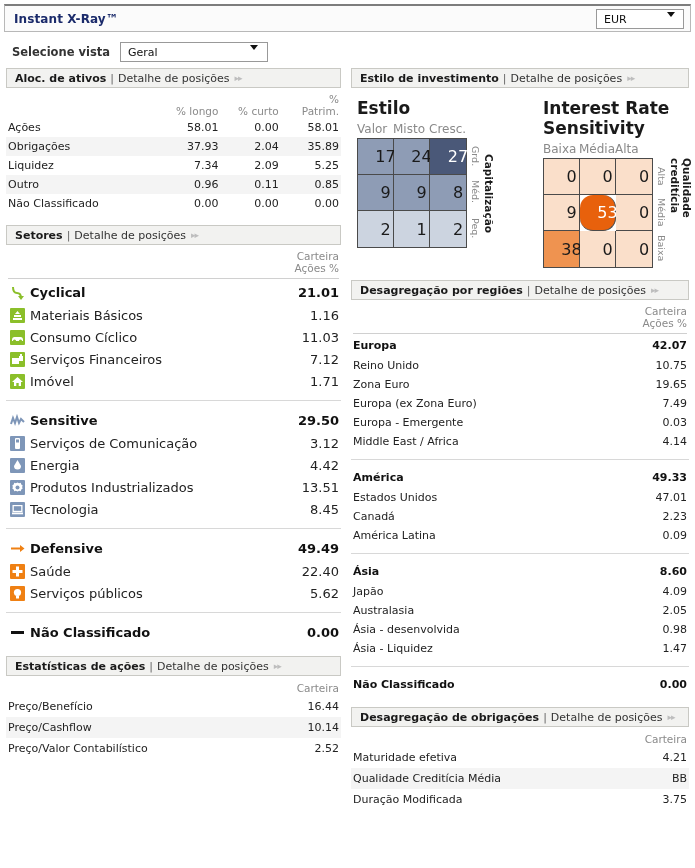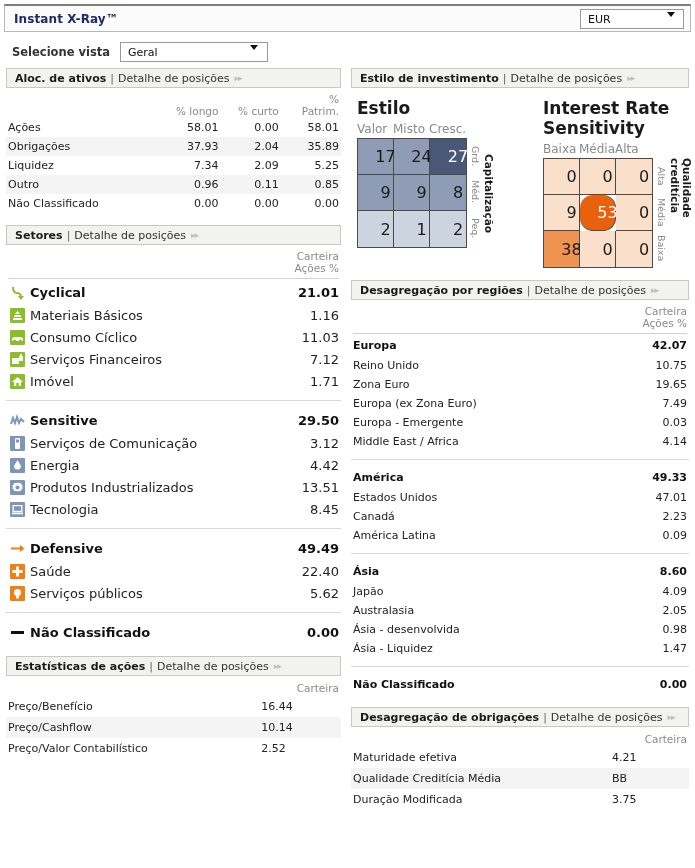--- a/index.html
+++ b/index.html
@@ -23,21 +23,21 @@
     border: 1px solid #b8b8b8;
     border-top: 2px solid #7d7d7d;
     display: flex; align-items: center;
   }
   .topbar .title {
     font-size: 12px; font-weight: bold; color: #1b2b6b;
     padding-left: 9px; letter-spacing: 0.1px;
   }
   .cur-select {
     position: absolute; right: 6px; top: 3px;
-    width: 104px; height: 20px;
+    width: 88px; height: 20px;
     border: 1px solid #999; background: #fff;
     display: flex; align-items: center;
     font-size: 11px; color: #111; padding-left: 7px;
   }
   .cur-select .arrow { position: absolute; right: 8px; top: 7px; }
   .caret {
     width: 0; height: 0;
     border-left: 4px solid transparent;
     border-right: 4px solid transparent;
     border-top: 5px solid #111;
@@ -156,21 +156,21 @@
   table.reg tr.sep td { padding: 0; height: 8px; border-bottom: 1px solid #d8d8d8; }
   table.reg tr.spacer td { padding: 0; height: 7px; }
 
   .hrule { border-bottom: 1px solid #d0d0d0; height: 1px; margin: 3px 2px 0 2px;}
 
   
   table.st { width: 100%; border-collapse: collapse; }
   table.st th { font-weight: normal; color: #8a8a8a; font-size: 10.5px; text-align: right; padding: 2px; }
   table.st th.lead { text-align: left; }
   table.st td { padding: 4px 2px; font-size: 11px; color: #222; }
-  table.st td.num { text-align: left; }
+  table.st td.num { text-align: right; }
   table.st tbody tr.alt { background: #f4f4f4; }
 </style>
 </head>
 <body>
 
 <div id="page">
 
   <div class="topbar">
     <div class="title">Instant X-Ray™</div>
     <div class="cur-select">

